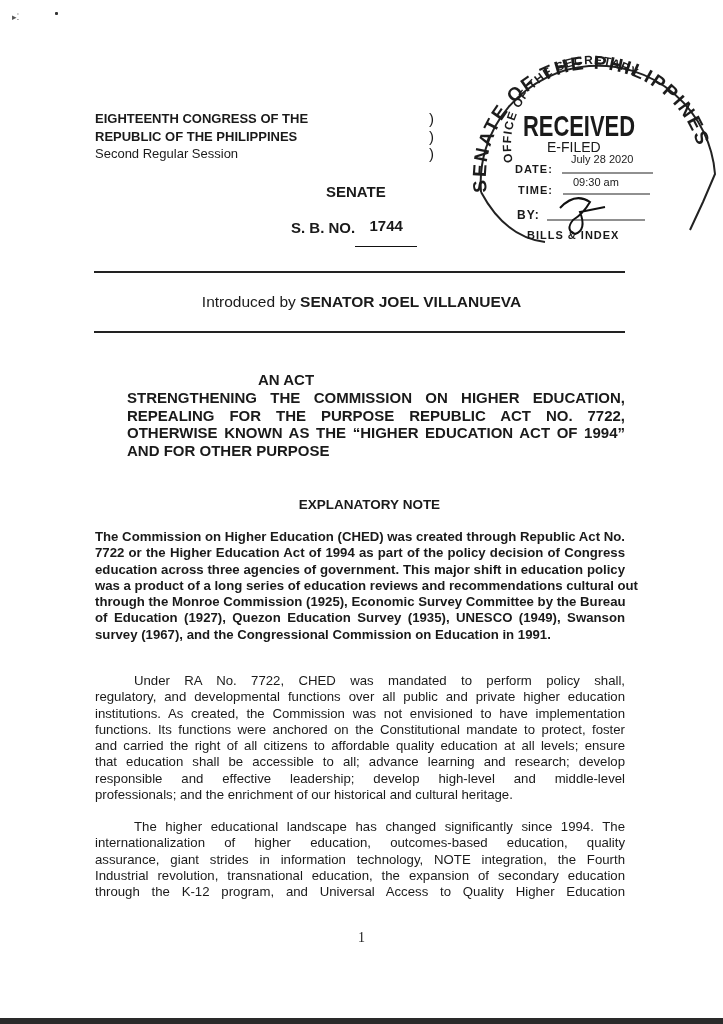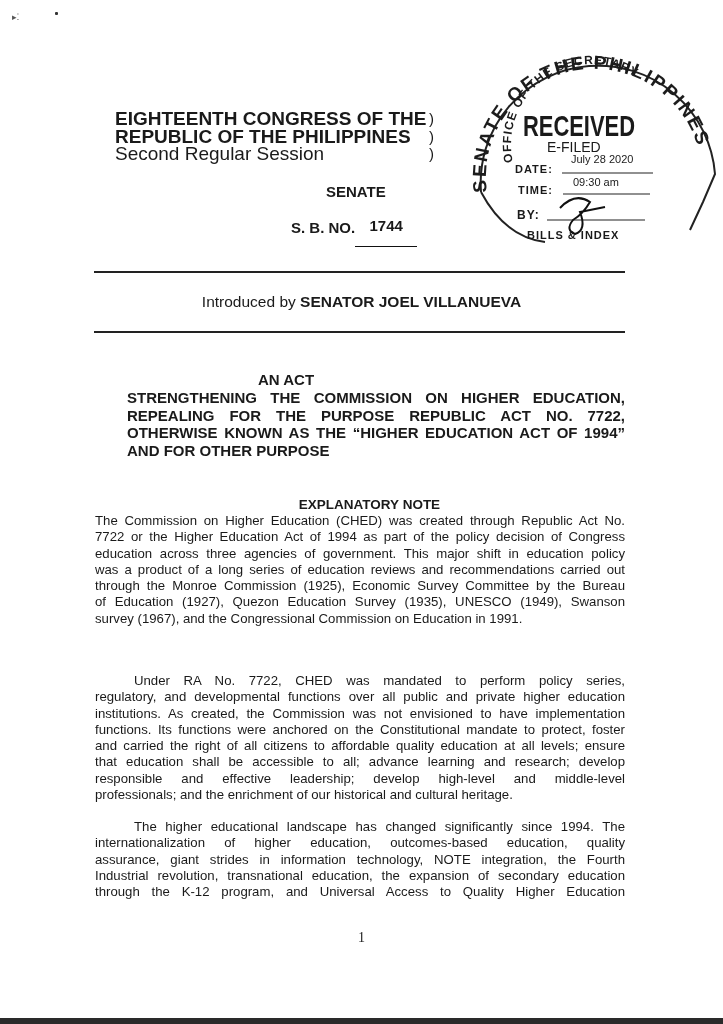--- a/index.html
+++ b/index.html
@@ -1,20 +1,20 @@
 <!DOCTYPE html>
 <html><head>
 <meta charset="utf-8">
 <style>
   html, body { margin:0; padding:0; }
   body { width:723px; height:1024px; background:#ffffff; position:relative; overflow:hidden; color:#1a1a1a; font-family:"Liberation Sans", sans-serif; }
   .abs { position:absolute; }
   .specks { left:12px; top:12px; font-size:9px; color:#555; }
   .speck2 { left:55px; top:12px; width:3px; height:3px; background:#333; border-radius:1px; }
-  .hdr { left:95px; top:110px; font-size:19px; line-height:17.5px;margin-left:20px; }
+  .hdr { left:95px; top:110px; font-size:13px; line-height:17.5px; }
   .hdr .b { font-weight:bold; }
   .paren { left:429px; top:110px; font-size:15px; line-height:17.5px; }
   .senate { left:326px; top:183px; font-size:15px; font-weight:bold; }
   .sbno { left:291px; top:219px; font-size:15px; font-weight:bold; }
   .sbno .num { display:inline-block; width:62px; border-bottom:1.5px solid #111; text-align:center; font-weight:bold; position:relative; top:-2px; padding-bottom:12px; }
   .rule { left:94px; width:531px; height:2px; background:#222; }
   .intro { left:0; width:723px; top:293px; text-align:center; font-size:15.5px; }
   .intro .b { font-weight:bold; }
   .act-title { left:0; width:572px; top:371px; text-align:center; font-size:15px; font-weight:bold; }
   .act-body { left:95px; width:530px; top:389px; font-size:15px; font-weight:bold; line-height:17.5px; text-align:justify; text-align-last:left; }
@@ -87,32 +87,32 @@
 <div class="abs act-title">AN ACT</div>
 <div class="abs act-body">
   <span class="l">STRENGTHENING THE COMMISSION ON HIGHER EDUCATION,</span>
   <span class="l">REPEALING FOR THE PURPOSE REPUBLIC ACT NO. 7722,</span>
   <span class="l">OTHERWISE KNOWN AS THE “HIGHER EDUCATION ACT OF 1994”</span>
   <span class="l last">AND FOR OTHER PURPOSE</span>
 </div>
 
 <div class="abs note-h">EXPLANATORY NOTE</div>
 
-<div class="abs para" style="top:513px;">
+<div class="abs para" style="top:529px;font-weight:bold;">
   <span class="l">The Commission on Higher Education (CHED) was created through Republic Act No.</span>
   <span class="l">7722 or the Higher Education Act of 1994 as part of the policy decision of Congress</span>
   <span class="l">education across three agencies of government. This major shift in education policy</span>
-  <span class="l">was a product of a long series of education reviews and recommendations carried out</span>
+  <span class="l">was a product of a long series of education reviews and recommendations cultural out</span>
   <span class="l">through the Monroe Commission (1925), Economic Survey Committee by the Bureau</span>
   <span class="l">of Education (1927), Quezon Education Survey (1935), UNESCO (1949), Swanson</span>
   <span class="l last">survey (1967), and the Congressional Commission on Education in 1991.</span>
 </div>
 
 <div class="abs para" style="top:673px;">
-  <span class="l ind">Under RA No. 7722, CHED was mandated to perform policy series,</span>
+  <span class="l ind">Under RA No. 7722, CHED was mandated to perform policy shall,</span>
   <span class="l">regulatory, and developmental functions over all public and private higher education</span>
   <span class="l">institutions. As created, the Commission was not envisioned to have implementation</span>
   <span class="l">functions. Its functions were anchored on the Constitutional mandate to protect, foster</span>
   <span class="l">and carried the right of all citizens to affordable quality education at all levels; ensure</span>
   <span class="l">that education shall be accessible to all; advance learning and research; develop</span>
   <span class="l">responsible and effective leadership; develop high-level and middle-level</span>
   <span class="l last">professionals; and the enrichment of our historical and cultural heritage.</span>
 </div>
 
 <div class="abs para" style="top:819px;">

